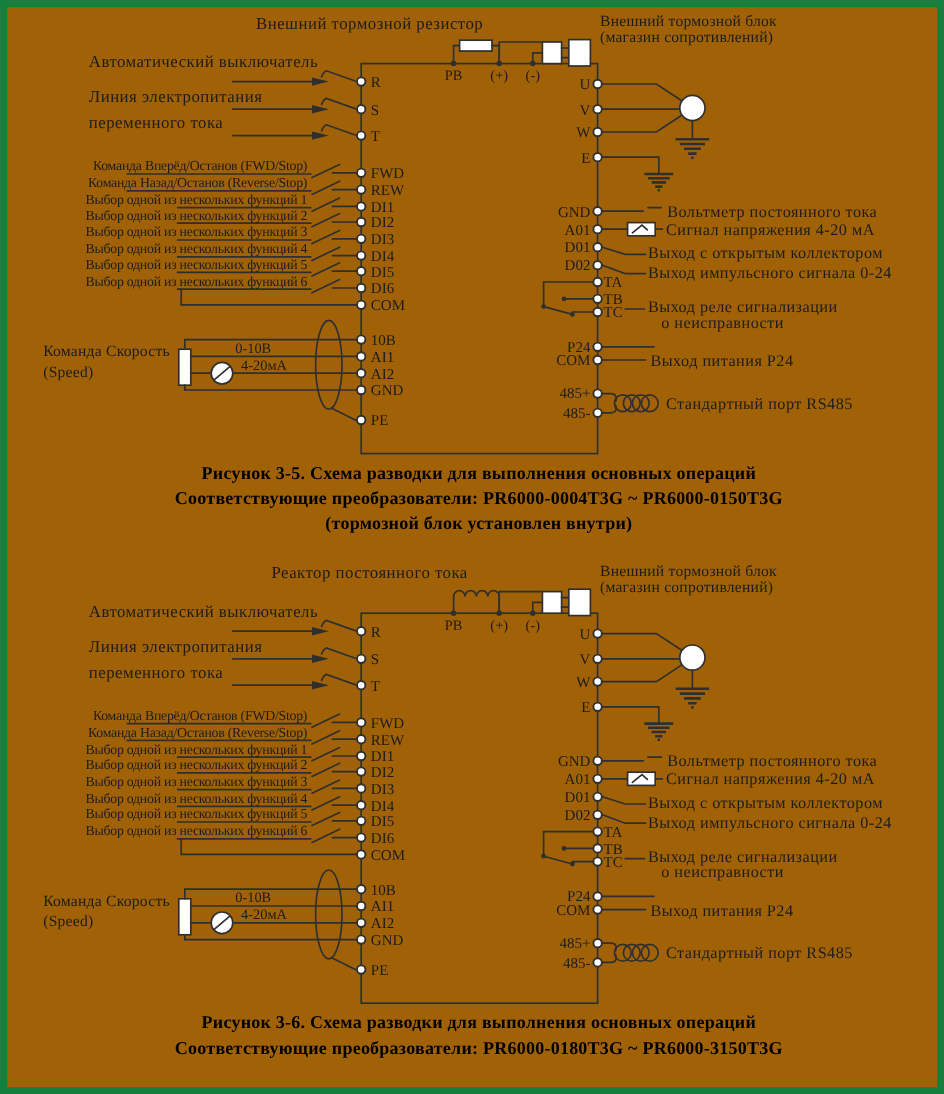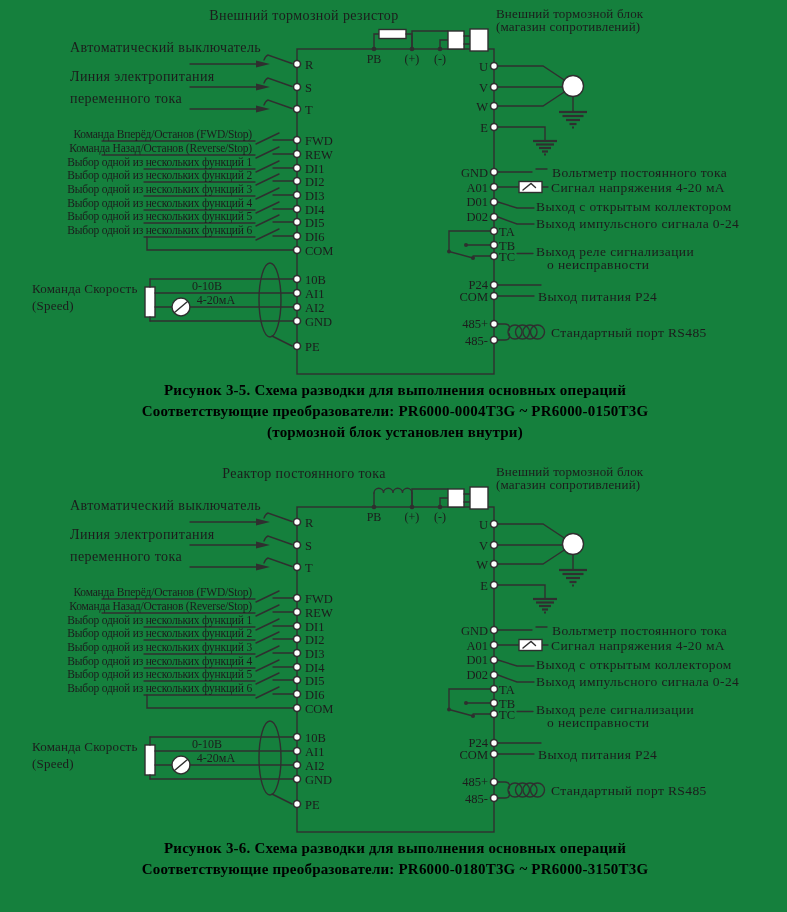--- a/index.html
+++ b/index.html
@@ -1,18 +1,18 @@
 <!DOCTYPE html>
 <html><head>
 <meta charset="utf-8">
 <style>
   html,body{margin:0;padding:0;background:#e8e8e8;}
   .page{
     position:relative;width:787px;height:912px;margin:0 auto;
-    background:#15803d;border:2px solid #15803d;box-sizing:border-box;
+    background:#a16207;border:6px solid #15803d;box-sizing:border-box;
     overflow:hidden;
     font-family:"Liberation Serif","DejaVu Serif",serif;
   }
   .figure{position:absolute;left:0;width:787px;height:460px;}
   #fig1{top:0;}
   #fig2{top:458px;}
   svg{display:block;}
   svg text{fill:#1c1c1c;font-family:"Liberation Serif","DejaVu Serif",serif;}
   .ln{stroke:#2f2f2f;stroke-width:1.4;fill:none;stroke-linecap:round;}
   .lnf{stroke:#2f2f2f;stroke-width:1.4;fill:#ffffff;}

